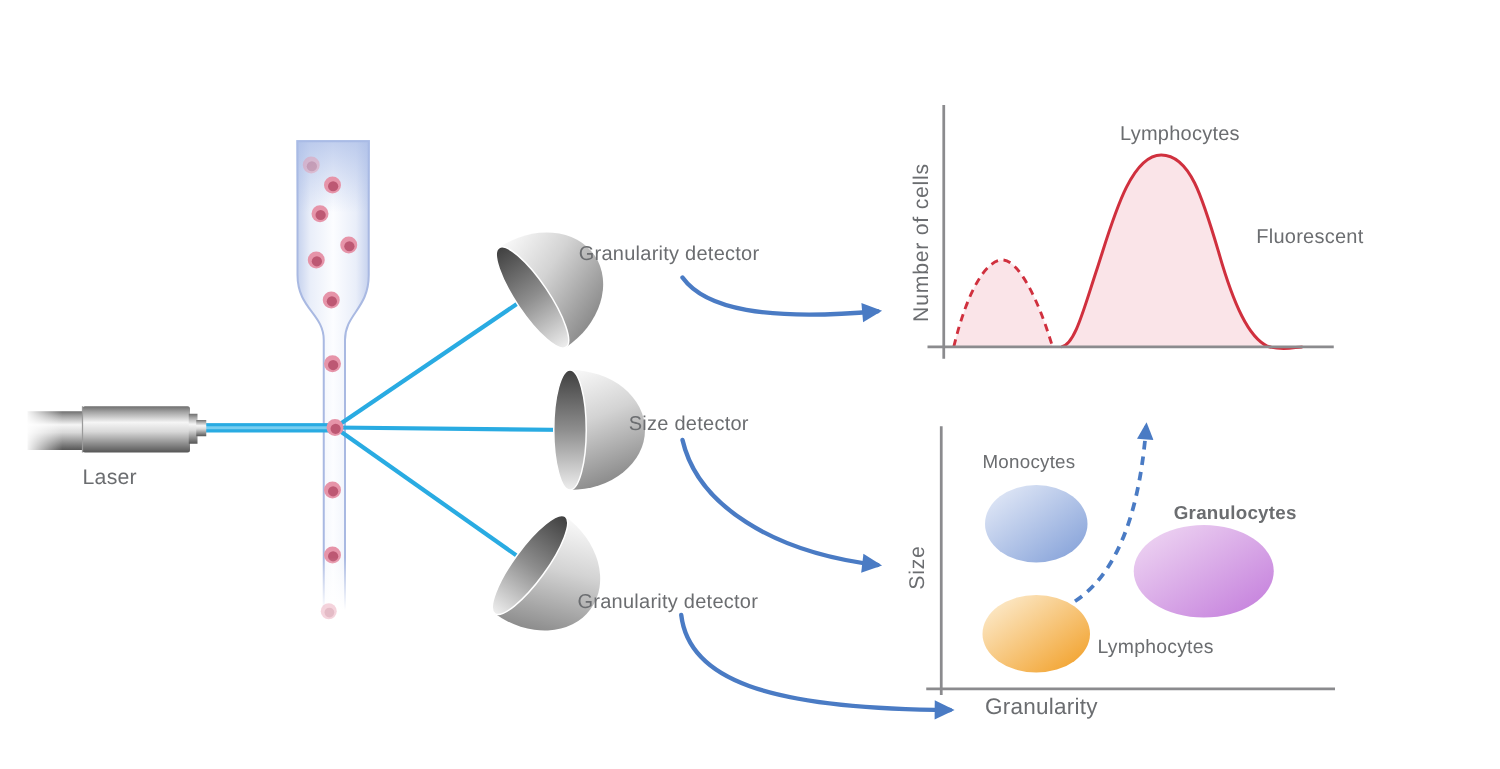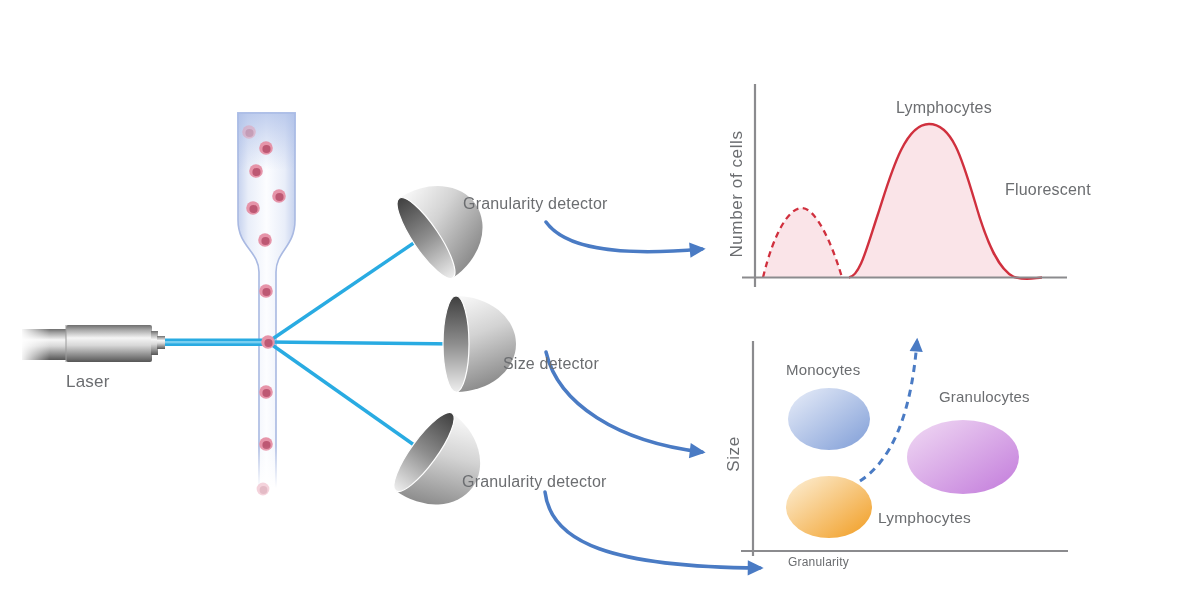--- a/index.html
+++ b/index.html
@@ -3,21 +3,21 @@
 <meta charset="utf-8">
 <style>
   html,body{margin:0;padding:0;background:#ffffff;}
   .stage{
     position:relative;width:1200px;height:615px;background:#ffffff;overflow:hidden;
     font-family:"Liberation Sans","DejaVu Sans",sans-serif;color:#6b6d70;
   }
   .stage svg{position:absolute;left:0;top:0;}
   .lbl{position:absolute;white-space:nowrap;color:#6b6d70;letter-spacing:.2px;}
   .fs15{font-size:15px;} .fs155{font-size:15.5px;} .fs16{font-size:16px;}
-  .fs17{font-size:17px;} .fs18{font-size:12px;text-align:center;}
+  .fs17{font-size:17px;} .fs18{font-size:18px;text-align:center;}
   .rot{transform:rotate(-90deg);text-align:center;letter-spacing:.6px;}
   .center{text-align:center;white-space:normal;line-height:1.12;}
 </style>
 </head>
 <body>
 
 <div class="stage">
 
   <svg width="1200" height="615" viewBox="0 0 1200 615">
     <defs>
@@ -182,26 +182,26 @@
       <path d="M753,341 L753,556 M741,551 L1068,551" fill="none" stroke="#8b8b8e" stroke-width="2.2"></path>
       <ellipse cx="829" cy="419" rx="41" ry="31" fill="url(#monoGrad)"></ellipse>
       <ellipse cx="963" cy="457" rx="56" ry="37" fill="url(#granuGrad)"></ellipse>
       <ellipse cx="829" cy="507" rx="43" ry="31" fill="url(#lymphGrad)"></ellipse>
     </g>
   </svg>
 
   <div class="lbl fs17" style="left:66px;top:372px;">Laser</div>
 
   <div class="lbl fs16" style="left:463px;top:195px;">Granularity detector</div>
-  <div class="lbl fs16" style="left:503px;top:331px;margin-top:24px;">Size detector</div>
+  <div class="lbl fs16" style="left:503px;top:331px;">Size detector</div>
   <div class="lbl fs16" style="left:462px;top:473px;text-align:center;">Granularity detector</div>
 
   <div class="lbl fs17 rot" style="left:652px;top:184px;width:170px;">Number of cells</div>
   <div class="lbl fs16" style="left:896px;top:99px;">Lymphocytes</div>
   <div class="lbl fs16" style="left:1005px;top:181px;">Fluorescent</div>
 
   <div class="lbl fs17 rot" style="left:704px;top:444px;width:60px;">Size</div>
   <div class="lbl fs18" style="left:788px;top:555px;">Granularity</div>
   <div class="lbl fs15" style="left:786px;top:361px;text-align:right;">Monocytes</div>
-  <div class="lbl fs15" style="left:939px;top:388px;">Granulocytes</div>
+  <div class="lbl fs15" style="left:939px;top:402px;font-weight:bold;">Granulocytes</div>
   <div class="lbl fs155" style="left:878px;top:509px;">Lymphocytes</div>
 
 </div>
 
 </body></html>

